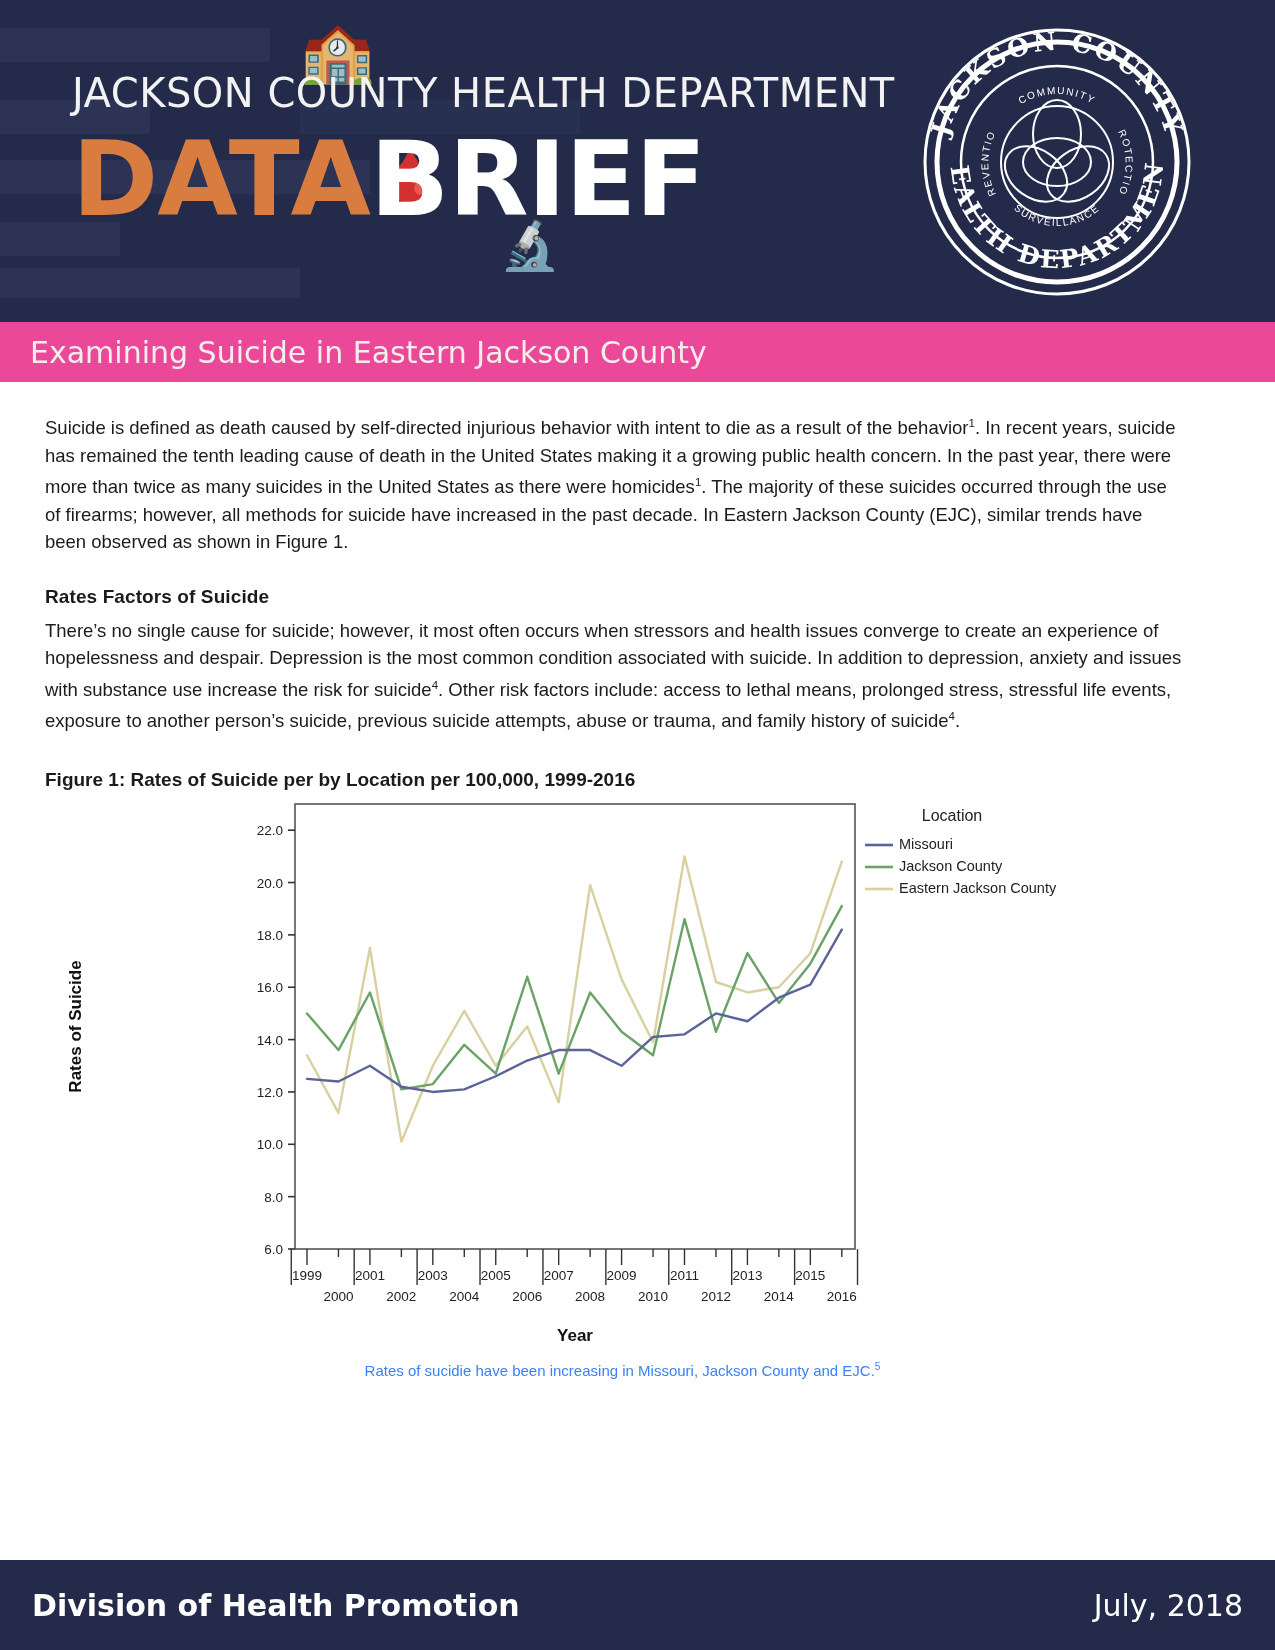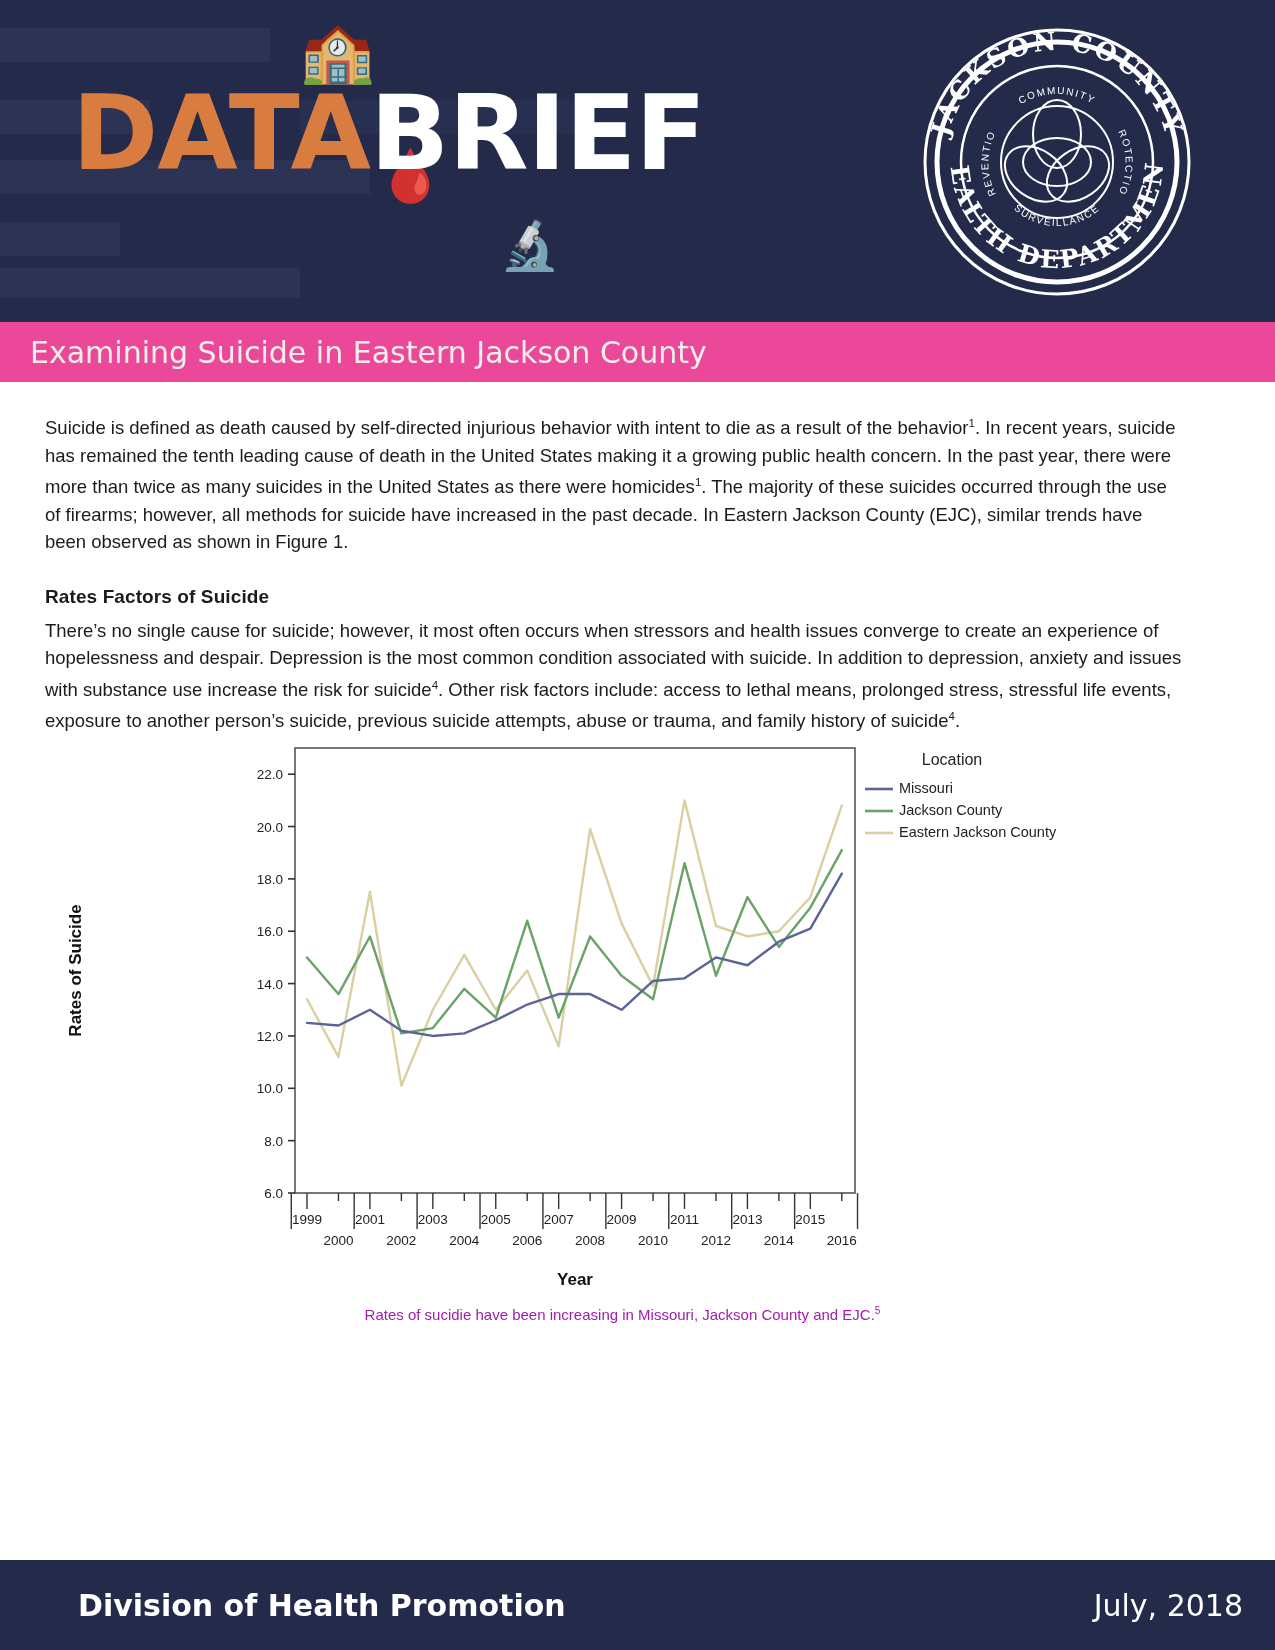--- a/index.html
+++ b/index.html
@@ -62,32 +62,32 @@
 
   .figure-title {
     font-size:19px; font-weight:700; color:#1b1b1b;
     margin-top:34px; margin-bottom:6px;
   }
 
   
   .figure-wrap { position:relative; width:1185px; height:600px; margin-top:8px; }
   .chart-svg { display:block; }
   .fig-caption {
-    text-align:center; font-size:15px; color:#a21caf;
+    text-align:center; font-size:15px; color:#3b82f6;
     margin-top:2px; margin-left:-30px;
   }
   .fig-caption sup { font-size:10px; vertical-align:super; }
 
   
   .footer {
     position:absolute; left:0; bottom:0; width:1275px; height:90px;
     background:#232a4a; display:flex; align-items:center;
     justify-content:space-between; padding:0 32px;
   }
-  .footer-left { color:#ffffff; font-size:30px; font-weight:700; font-family:"DejaVu Sans", sans-serif;margin-left:46px;}
+  .footer-left { color:#ffffff; font-size:30px; font-weight:700; font-family:"DejaVu Sans", sans-serif;}
   .footer-right { color:#ffffff; font-size:30px; font-weight:400; font-family:"DejaVu Sans", sans-serif;}
 </style>
 </head>
 <body>
 
 <div class="page">
 
   <div class="header">
     <div class="hdr-stripes">
       <span style="left:0;top:28px;width:270px;height:34px;"></span>
@@ -95,20 +95,21 @@
       <span style="left:0;top:160px;width:370px;height:34px;"></span>
       <span style="left:0;top:222px;width:120px;height:34px;"></span>
       <span style="left:0;top:268px;width:300px;height:30px;"></span>
       <span style="left:300px;top:100px;width:280px;height:34px;opacity:.5;"></span>
     </div>
     <div class="ghost-icon" style="left:300px;top:22px;">🏫</div>
     <div class="ghost-icon" style="left:378px;top:150px;font-size:52px;">🩸</div>
     <div class="ghost-icon" style="left:500px;top:222px;font-size:48px;">🔬</div>
 
     <div class="hdr-text">
+      <div class="hdr-line1">JACKSON COUNTY HEALTH DEPARTMENT</div>
       <div class="hdr-line2">
         <span class="hdr-data">DATA</span><span class="hdr-brief">BRIEF</span>
       </div>
     </div>
 
     <svg class="seal" viewBox="0 0 280 280" xmlns="http://www.w3.org/2000/svg">
       <defs>
         <path id="arcOuterTop" d="M 28,140 A 112,112 0 0 1 252,140"></path>
         <path id="arcOuterBot" d="M 34,140 A 106,106 0 0 0 246,140"></path>
         <path id="arcInTop" d="M 72,140 A 68,68 0 0 1 208,140"></path>
@@ -156,20 +157,21 @@
       <p class="para">Suicide is defined as death caused by self-directed injurious behavior with intent to die as a result of the behavior<sup>1</sup>. In recent years, suicide has remained the tenth leading cause of death in the United States making it a growing public health concern. In the past year, there were more than twice as many suicides in the United States as there were homicides<sup>1</sup>. The majority of these suicides occurred through the use of firearms; however, all methods for suicide have increased in the past decade. In Eastern Jackson County (EJC), similar trends have been observed as shown in Figure 1.</p>
     </div>
 
     <div class="gap-l"></div>
 
     <div>
       <div class="section-head">Rates Factors of Suicide</div>
       <p class="para">There’s no single cause for suicide; however, it most often occurs when stressors and health issues converge to create an experience of hopelessness and despair. Depression is the most common condition associated with suicide. In addition to depression, anxiety and issues with substance use increase the risk for suicide<sup>4</sup>. Other risk factors include: access to lethal means, prolonged stress, stressful life events, exposure to another person’s suicide, previous suicide attempts, abuse or trauma, and family history of suicide<sup>4</sup>.</p>
     </div>
 
+    <div class="figure-title">Figure 1: Rates of Suicide per by Location per 100,000, 1999-2016</div>
 
     <div class="figure-wrap">
       <svg class="chart-svg" id="chart" width="1185" height="560" viewBox="0 0 1185 560" xmlns="http://www.w3.org/2000/svg">
           <rect x="250" y="5" width="560" height="445" fill="#ffffff" stroke="#555" stroke-width="1.6"></rect>
           <line x1="243" y1="450" x2="250" y2="450" stroke="#333" stroke-width="1.6"></line>
           <text x="238" y="455" text-anchor="end" font-family="Liberation Sans, sans-serif" font-size="13.5" fill="#222">6.0</text>
           <line x1="243" y1="397.6470588235294" x2="250" y2="397.6470588235294" stroke="#333" stroke-width="1.6"></line>
           <text x="238" y="402.6470588235294" text-anchor="end" font-family="Liberation Sans, sans-serif" font-size="13.5" fill="#222">8.0</text>
           <line x1="243" y1="345.29411764705884" x2="250" y2="345.29411764705884" stroke="#333" stroke-width="1.6"></line>
           <text x="238" y="350.29411764705884" text-anchor="end" font-family="Liberation Sans, sans-serif" font-size="13.5" fill="#222">10.0</text>

